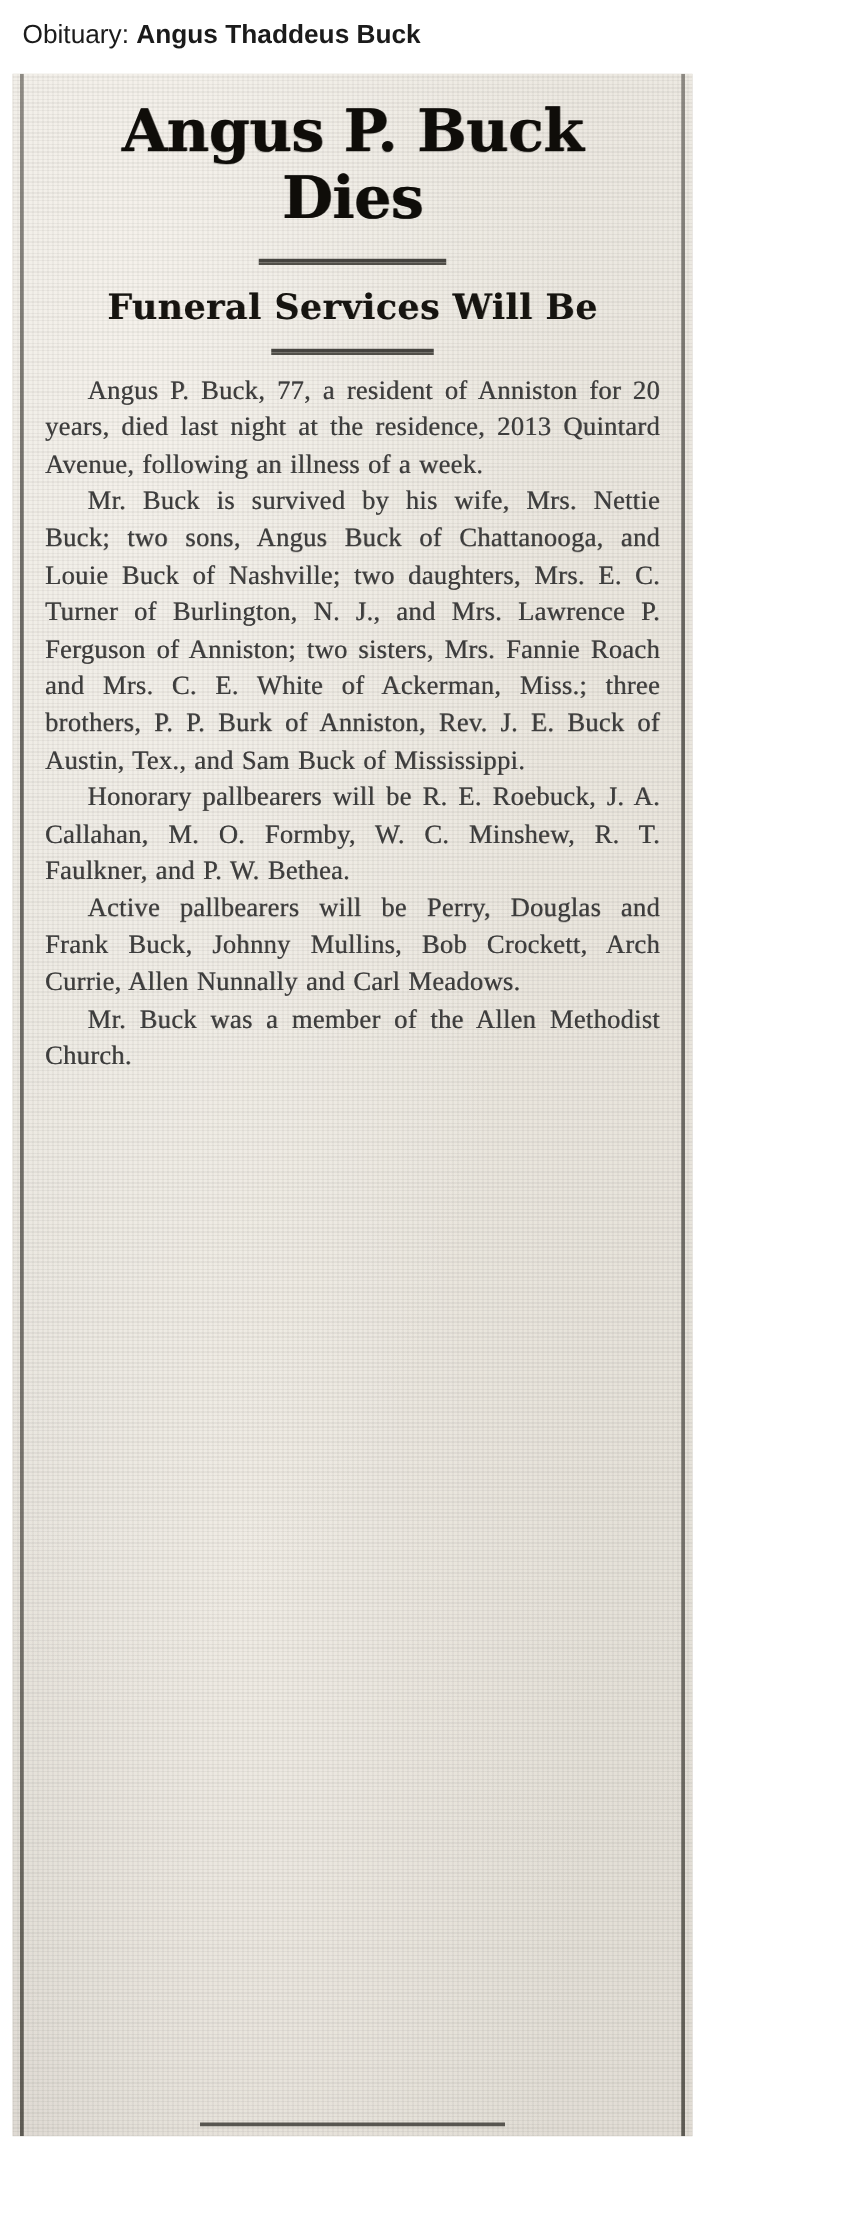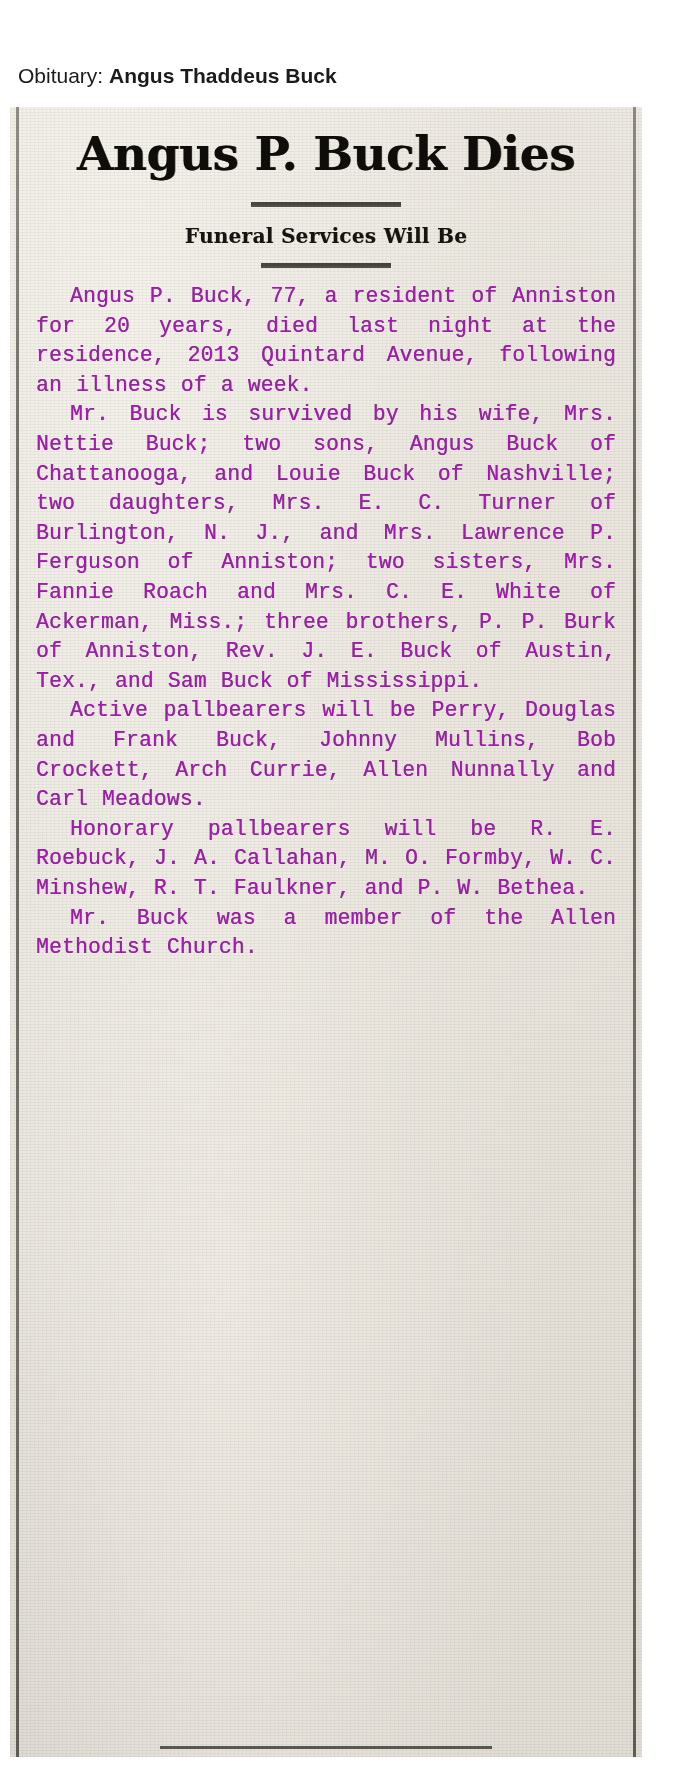--- a/index.html
+++ b/index.html
@@ -15,29 +15,29 @@
     overflow: hidden;
   }
 
   
   .caption {
     padding: 14px 18px 10px 18px;
     font-size: 21px;
     line-height: 1.38;
     color: #1b1b1b;
   }
-  .caption .line { white-space: nowrap; margin-top: 48px; }
+  .caption .line { white-space: nowrap; }
   .caption .obit-label { font-weight: 400; }
   .caption .obit-name { font-weight: 700; }
 
   
   .clipping {
     position: relative;
     margin: 6px 10px 0 10px;
-    width: 632px;
+    width: 544px;
     height: 1650px;
     background: #d9d6d0;
     box-sizing: border-box;
     overflow: hidden;
     filter: contrast(1.05);
   }
   
   .paper-texture {
     position: absolute;
     inset: 0;
@@ -90,37 +90,37 @@
     margin: 22px auto 16px auto;
     border-top: 3px solid #2e2c28;
     border-bottom: 2px solid #3a3833;
     opacity: .85;
   }
   .divider.short { width: 130px; margin: 14px auto 14px auto; }
 
   .subhead {
     font-family: "DejaVu Serif", serif;
     font-weight: 700;
-    font-size: 20px;
+    font-size: 28px;
     line-height: 1.3;
     text-align: center;
     color: #1b1915;
     letter-spacing: 0.3px;
     text-shadow: 0.5px 0 0 rgba(27,25,21,0.45);
     filter: blur(0.2px);
   }
   .subhead .sh2 { display:block; margin-top: 2px; }
 
   
   .body-text {
     margin-top: 12px;
-    font-family: Liberation Mono, monospace;
+    font-family: Liberation Serif, serif;
     font-size: 21.3px;
     line-height: 1.39;
-    color: #a21caf;
+    color: #404040;
     text-align: justify;
     letter-spacing: 0.2px;
     word-spacing: 1px;
     text-shadow: 0.45px 0 0 rgba(34,32,28,0.45), 0 0.35px 0 rgba(34,32,28,0.2);
     filter: blur(0.23px);
   }
   .body-text p {
     margin: 0;
     text-indent: 34px;
   }
@@ -157,20 +157,20 @@
 
     <div class="subhead">
       <span class="sh1">Funeral Services Will Be</span>
     </div>
 
     <div class="divider short"></div>
 
     <div class="body-text">
       <p>Angus P. Buck, 77, a resident of Anniston for 20 years, died last night at the residence, 2013 Quintard Avenue, following an illness of a week.</p>
       <p>Mr. Buck is survived by his wife, Mrs. Nettie Buck; two sons, Angus Buck of Chattanooga, and Louie Buck of Nashville; two daughters, Mrs. E. C. Turner of Burlington, N. J., and Mrs. Lawrence P. Ferguson of Anniston; two sisters, Mrs. Fannie Roach and Mrs. C. E. White of Ackerman, Miss.; three brothers, P. P. Burk of Anniston, Rev. J. E. Buck of Austin, Tex., and Sam Buck of Mississippi.</p>
+      <p>Honorary pallbearers will be R. E. Roebuck, J. A. Callahan, M. O. Formby, W. C. Minshew, R. T. Faulkner, and P. W. Bethea.</p>
       <p>Active pallbearers will be Perry, Douglas and Frank Buck, Johnny Mullins, Bob Crockett, Arch Currie, Allen Nunnally and Carl Meadows.</p>
-      <p>Honorary pallbearers will be R. E. Roebuck, J. A. Callahan, M. O. Formby, W. C. Minshew, R. T. Faulkner, and P. W. Bethea.</p>
       <p>Mr. Buck was a member of the Allen Methodist Church.</p>
     </div>
   </div>
 
   <div class="bottom-rule"></div>
 </div>
 
 </body></html>

